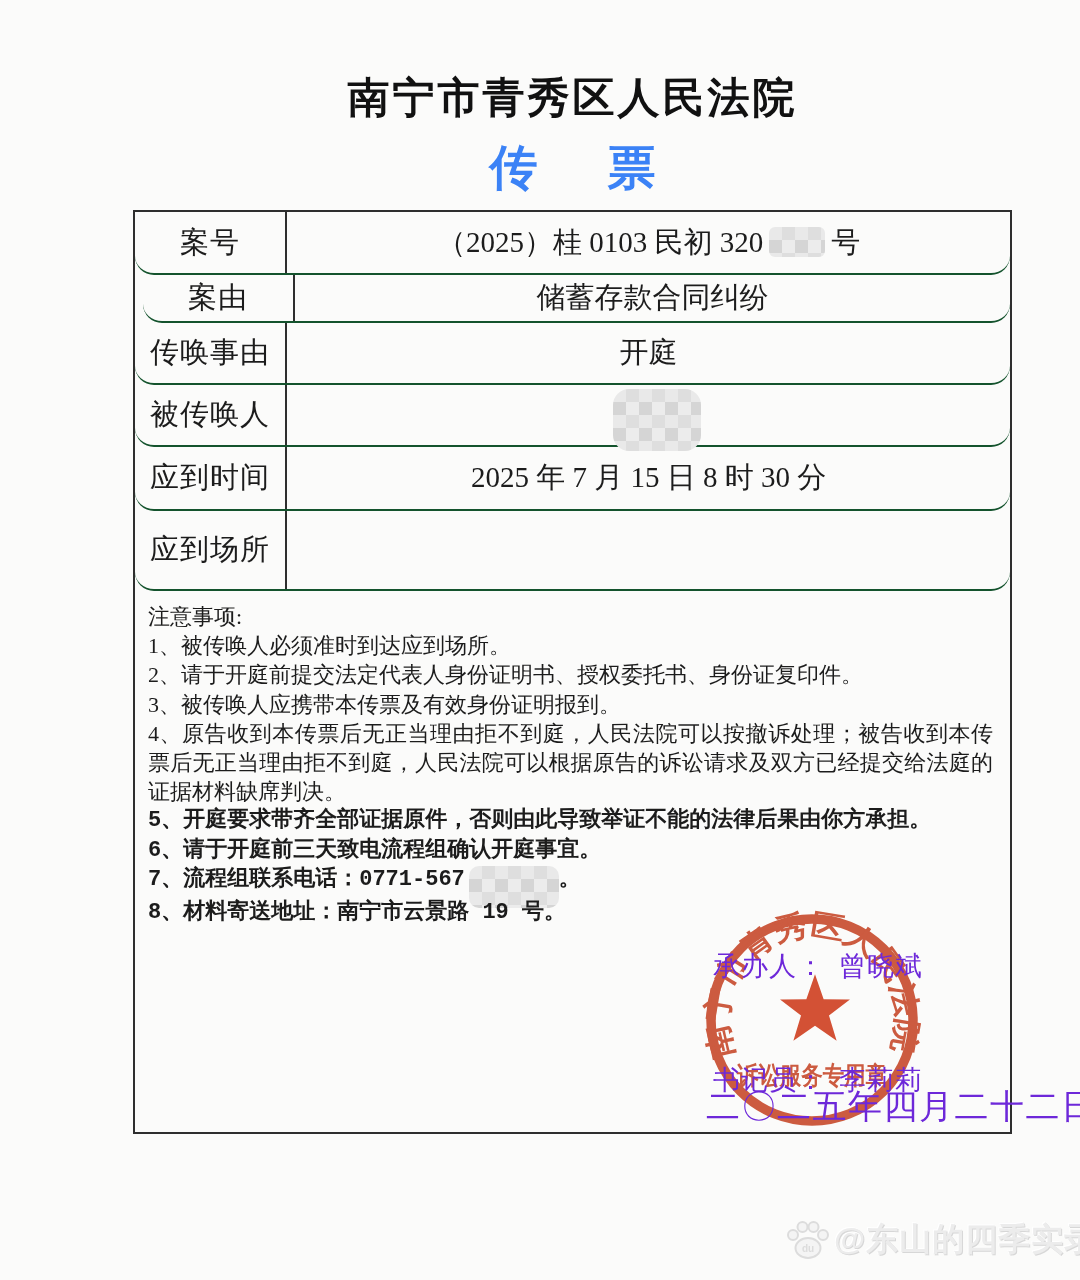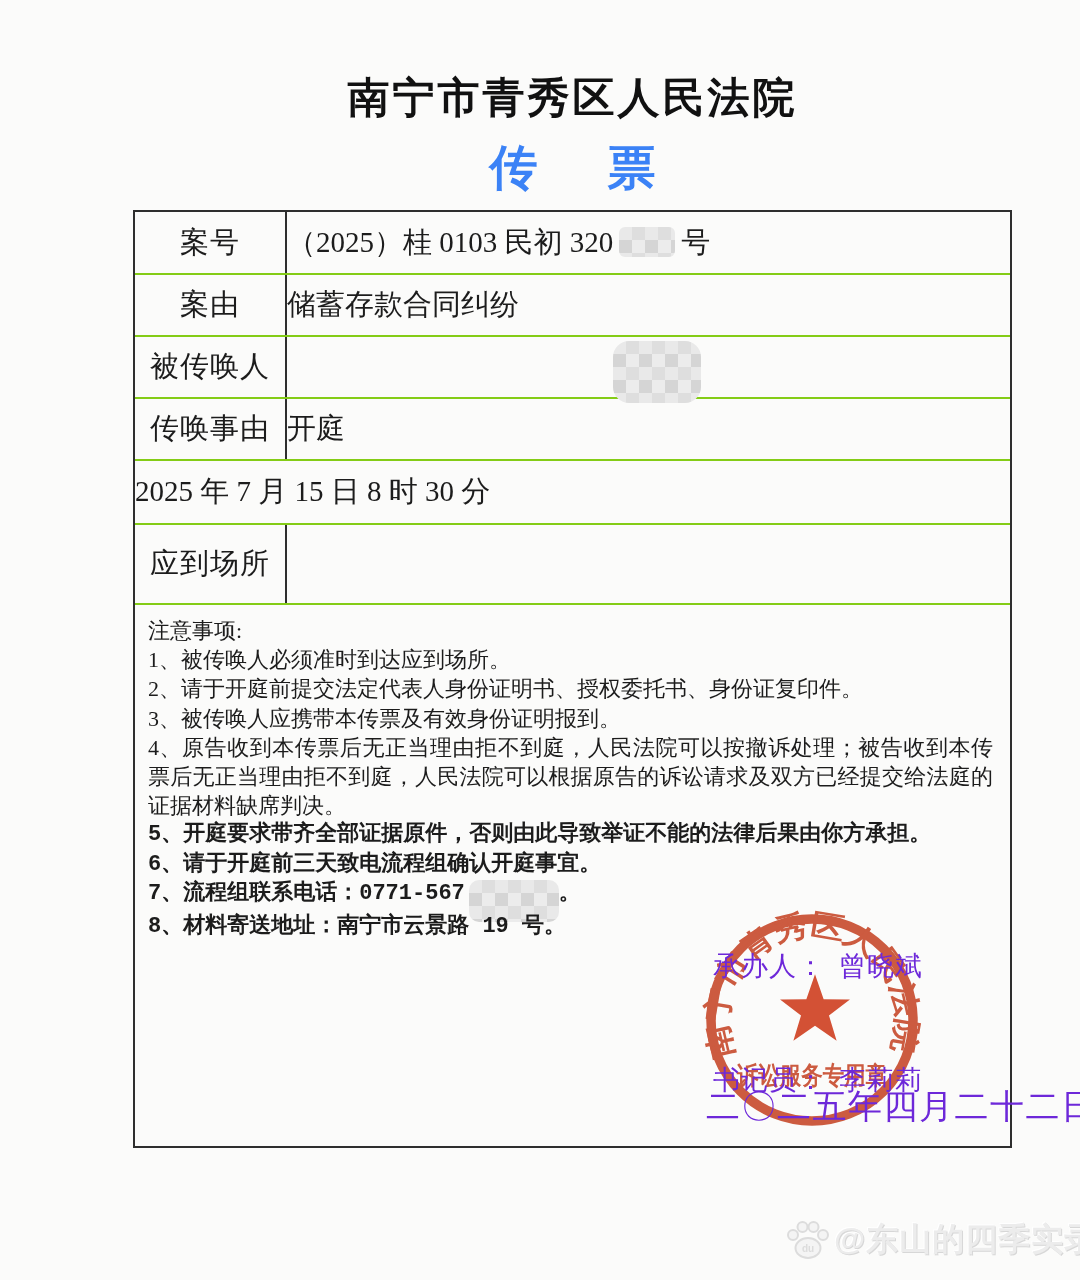--- a/index.html
+++ b/index.html
@@ -18,32 +18,32 @@
   }
   .doc-title {
     position:absolute; left:133px; top:136px; width:879px;
     text-align:center; font-size:48px; font-weight:700;
     letter-spacing:70px; text-indent:70px; color:#3b82f6;
   }
   .summons-table {
     position:absolute; left:133px; top:210px; width:879px;
     border:2px solid #2e2e2e; background:transparent;
   }
-  .t-row { display:flex; border-bottom:2px solid #84cc16; }
+  .t-row { display:flex; border-bottom:2px solid #14532d;border-radius:19px; }
   .cell-label {
     width:152px; border-right:2px solid #2e2e2e;
     display:flex; align-items:center; justify-content:center;
     font-size:29px; letter-spacing:1px;
   }
   .cell-value {
     flex:1; position:relative;
-    display:flex; align-items:center; justify-content:flex-start;
+    display:flex; align-items:center; justify-content:center;
     font-size:29px;
   }
-  .h1r { height:63px; } .h2r { height:62px; } .h3r { height:62px; }
+  .h1r { height:63px; } .h2r { height:48px;margin-left:8px; } .h3r { height:62px; }
   .h4r { height:62px; } .h5r { height:64px; } .h6r { height:80px;gap:31px; }
   .censor {
     background-image:conic-gradient(#dedede 25%, #ececec 0 50%, #d5d5d5 0 75%, #e9e9e9 0);
     background-size:26px 26px;
   }
   .censor-case {
     display:inline-block; width:56px; height:30px;
     vertical-align:-5px; margin:0 6px; border-radius:6px;
   }
   .censor-name {
@@ -97,33 +97,34 @@
     <div class="cell-value">
       <span><span>（2025）桂 0103 民初 320</span><span class="censor censor-case"></span><span>号</span></span>
     </div>
   </div>
 
   <div class="t-row h2r">
     <div class="cell-label">案由</div>
     <div class="cell-value">储蓄存款合同纠纷</div>
   </div>
 
+  <div class="t-row h4r">
+    <div class="cell-label">传唤事由</div>
+    <div class="cell-value">开庭</div>
+  </div>
+
   <div class="t-row h3r">
     <div class="cell-label">被传唤人</div>
     <div class="cell-value">
       <span class="censor censor-name"></span>
     </div>
   </div>
 
-  <div class="t-row h4r">
-    <div class="cell-label">传唤事由</div>
-    <div class="cell-value">开庭</div>
-  </div>
-
   <div class="t-row h5r">
+    <div class="cell-label">应到时间</div>
     <div class="cell-value">2025 年 7 月 15 日 8 时 30 分</div>
   </div>
 
   <div class="t-row h6r">
     <div class="cell-label">应到场所</div>
   </div>
 
   <div class="notes">
     <div class="note-line">注意事项:</div>
     <div class="note-line">1、被传唤人必须准时到达应到场所。</div>

